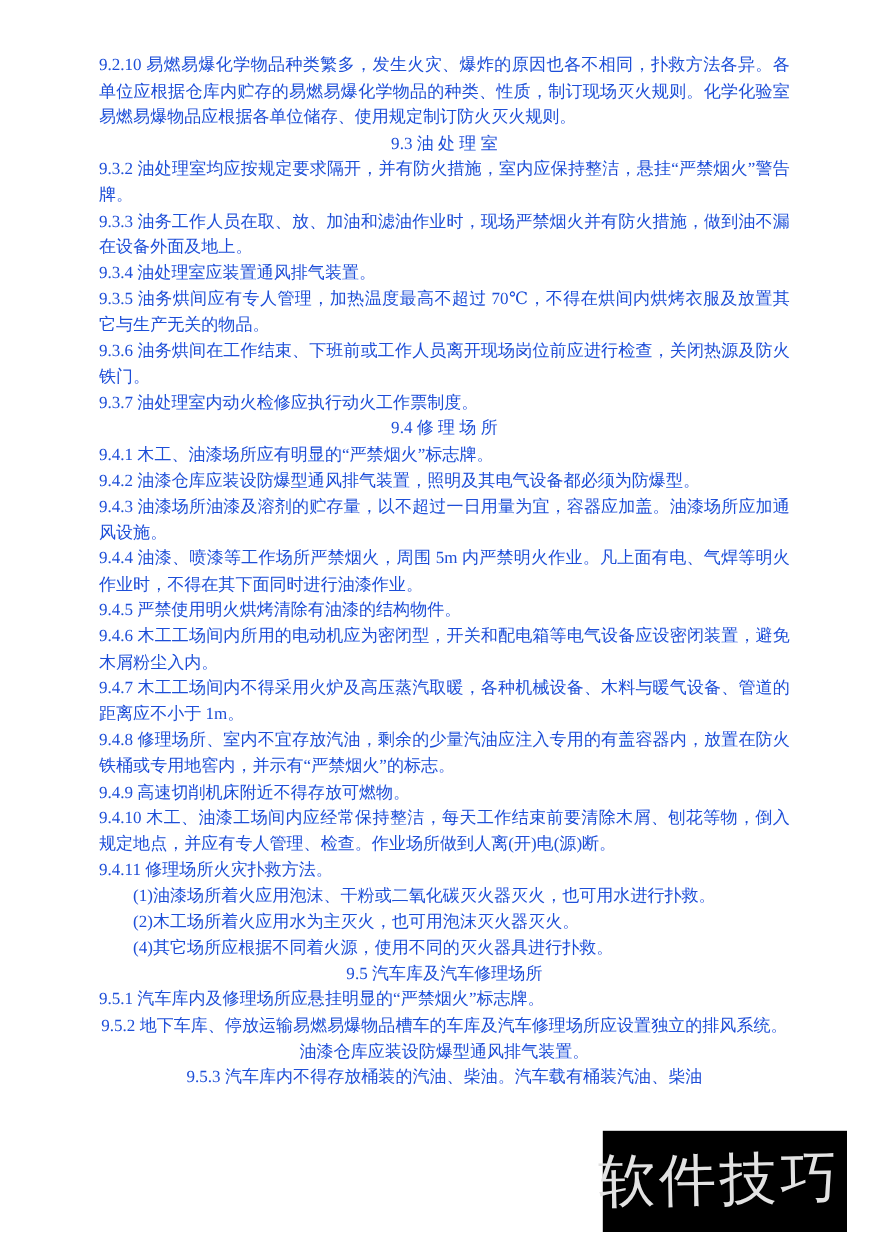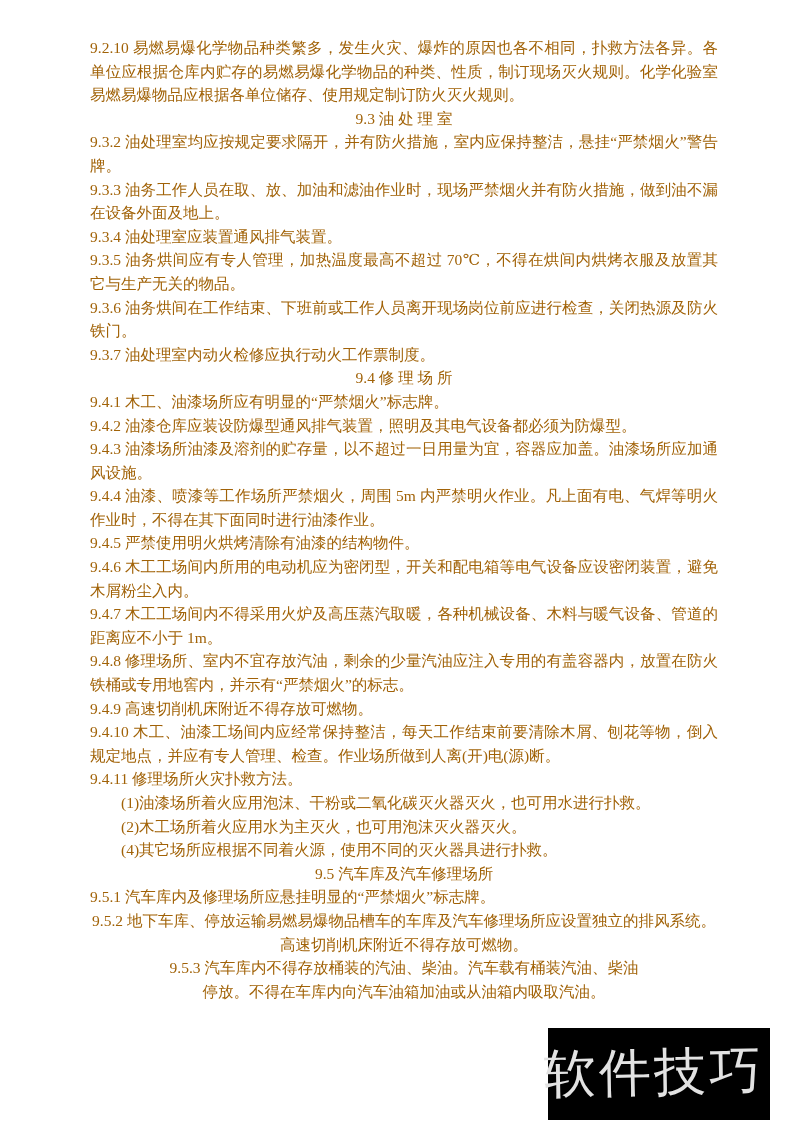--- a/index.html
+++ b/index.html
@@ -11,25 +11,25 @@
     position: relative;
     width: 800px;
     height: 1132px;
     background: #ffffff;
     overflow: hidden;
     font-family: "Liberation Serif", "DejaVu Serif", serif;
   }
   .content {
     position: absolute;
     left: 90px;
-    top: 36px;
+    top: 48px;
     width: 628px;
     font-size: 15.5px;
     line-height: 23.6px;
-    color: #a16207;
+    color: #1d4ed8;
     text-align: justify;
   }
   .content p {
     margin: 0;
     padding: 0;
   }
   .content p.heading {
     text-align: center;
     font-weight: normal;
   }
@@ -87,20 +87,19 @@
       <p class="para">9.4.8 修理场所、室内不宜存放汽油，剩余的少量汽油应注入专用的有盖容器内，放置在防火铁桶或专用地窖内，并示有“严禁烟火”的标志。</p>
       <p class="para">9.4.9 高速切削机床附近不得存放可燃物。</p>
       <p class="para">9.4.10 木工、油漆工场间内应经常保持整洁，每天工作结束前要清除木屑、刨花等物，倒入规定地点，并应有专人管理、检查。作业场所做到人离(开)电(源)断。</p>
       <p class="para">9.4.11 修理场所火灾扑救方法。</p>
       <p class="para indent">(1)油漆场所着火应用泡沫、干粉或二氧化碳灭火器灭火，也可用水进行扑救。</p>
       <p class="para indent">(2)木工场所着火应用水为主灭火，也可用泡沫灭火器灭火。</p>
       <p class="para indent">(4)其它场所应根据不同着火源，使用不同的灭火器具进行扑救。</p>
       <p class="heading">9.5 汽车库及汽车修理场所</p>
       <p class="para">9.5.1 汽车库内及修理场所应悬挂明显的“严禁烟火”标志牌。</p>
       <p class="line">9.5.2 地下车库、停放运输易燃易爆物品槽车的车库及汽车修理场所应设置独立的排风系统。</p>
-      <p class="line">高速切削机床附近不得存放可燃物。</p>
+      <p class="line">油漆仓库应装设防爆型通风排气装置。</p>
       <p class="line">9.5.3 汽车库内不得存放桶装的汽油、柴油。汽车载有桶装汽油、柴油</p>
-      <p class="line">停放。不得在车库内向汽车油箱加油或从油箱内吸取汽油。</p>
     </div>
   <div class="wm-box">
     <span class="wm">软件技巧</span>
   </div>
 </div>
 
 </body></html>

